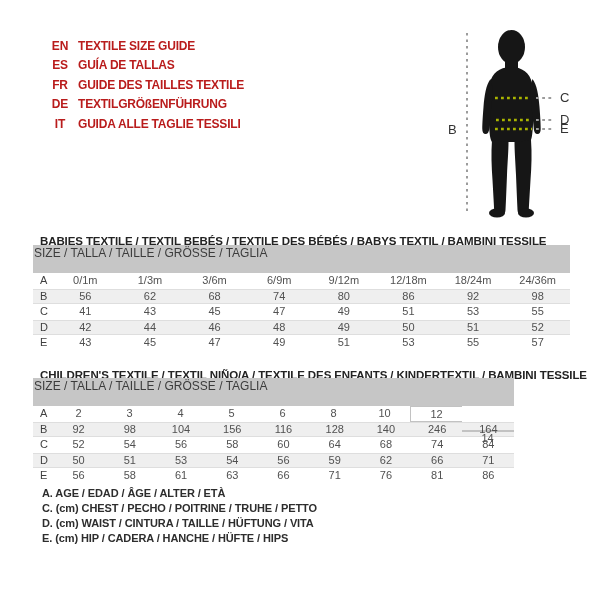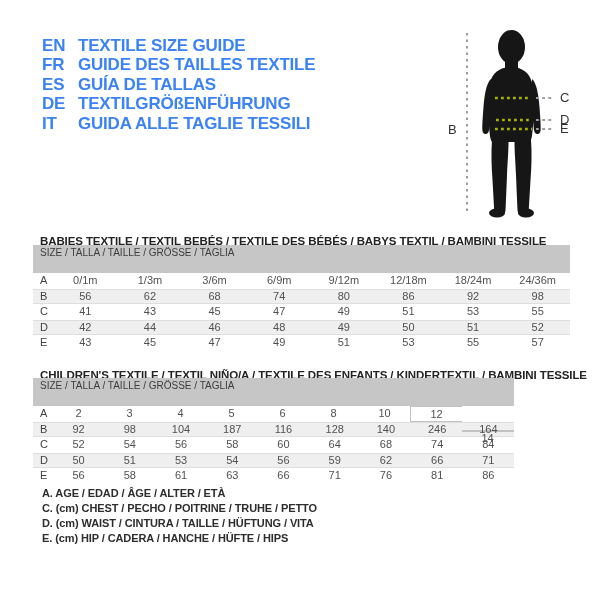--- a/index.html
+++ b/index.html
@@ -15,22 +15,22 @@
   *{box-sizing:border-box;}
   html,body{margin:0;padding:0;}
   body{
     width:600px;height:600px;background:#ffffff;
     font-family:"Liberation Sans", sans-serif;
     position:relative;overflow:hidden;
   }
   .page{position:absolute;inset:0;}
 
   
-  .lang-list{position:absolute;left:42px;top:36px;color:#3b82f6;
-    font-weight:bold;font-size:17px;letter-spacing:-0.2px;}
+  .lang-list{position:absolute;left:42px;top:36px;color:#b91c1c;
+    font-weight:bold;font-size:12px;letter-spacing:-0.2px;text-align:center;}
   .lang-row{display:flex;height:19.5px;align-items:center;}
   .lang-code{width:36px;}
 
   
   .figure-svg{position:absolute;left:440px;top:15px;}
   .figure-svg text{font-family:"Liberation Sans",sans-serif;font-size:13px;fill:#333;}
   .sil{fill:var(--sil);}
   .dash-measure{stroke:var(--measure);stroke-width:2.4;stroke-dasharray:2.8 3.2;}
   .dash-guide{stroke:var(--guide);stroke-width:2;stroke-dasharray:2.8 3.4;}
   .dash-height{stroke:var(--guide);stroke-width:2;stroke-dasharray:2.5 4;}
@@ -39,21 +39,21 @@
   .section-heading{position:absolute;left:40px;font-size:11.5px;font-weight:bold;
     color:var(--heading-text);letter-spacing:-0.1px;white-space:nowrap;margin-top:11px;}
   .heading-babies{top:224px;}
   .heading-children{top:358px;}
 
   
   .size-table{position:absolute;left:33px;font-size:11px;color:var(--table-text);}
   .table-babies{top:245px;width:537px;}
   .table-children{top:378px;width:481px;}
   .table-header{height:28px;line-height:16px;background:var(--header-bar);
-    color:#3c3c3c;padding-left:7px;font-size:10px;}
+    color:#3c3c3c;padding-left:1px;font-size:12px;}
   .t-row{display:flex;height:15.5px;line-height:15.5px;}
   .t-row.shaded{background:var(--row-shade);
     box-shadow:inset 0 1px 0 var(--row-shade-edge), inset 0 -1px 0 var(--row-shade-edge);}
   .t-label{width:20px;padding-left:7px;color:#3f3f3f;}
   .t-cell{flex:1;text-align:center;}
   .t-cell.hl{background:#fff;border-top:1px solid #c2c2c2;border-bottom:1px solid #c2c2c2;}
   .t-cell.hl-left{border-left:1px solid #c2c2c2;}
   .t-cell.hl-right{border-right:1px solid #c2c2c2;margin-top:24px;}
 
   
@@ -65,26 +65,26 @@
 <body>
 
 <div class="page">
 
   <div class="lang-list">
       <div class="lang-row">
         <div class="lang-code">EN</div>
         <div class="lang-label">TEXTILE SIZE GUIDE</div>
       </div>
       <div class="lang-row">
+        <div class="lang-code">ES</div>
+        <div class="lang-label">GUÍA DE TALLAS</div>
+      </div>
+      <div class="lang-row">
         <div class="lang-code">FR</div>
         <div class="lang-label">GUIDE DES TAILLES TEXTILE</div>
-      </div>
-      <div class="lang-row">
-        <div class="lang-code">ES</div>
-        <div class="lang-label">GUÍA DE TALLAS</div>
       </div>
       <div class="lang-row">
         <div class="lang-code">DE</div>
         <div class="lang-label">TEXTILGRÖßENFÜHRUNG</div>
       </div>
       <div class="lang-row">
         <div class="lang-code">IT</div>
         <div class="lang-label">GUIDA ALLE TAGLIE TESSILI</div>
       </div>
     </div>
@@ -202,21 +202,21 @@
         <div class="t-cell">8</div>
         <div class="t-cell">10</div>
         <div class="t-cell hl hl-left">12</div>
         <div class="t-cell hl hl-right">14</div>
       </div>
       <div class="t-row shaded">
         <div class="t-label">B</div>
         <div class="t-cell">92</div>
         <div class="t-cell">98</div>
         <div class="t-cell">104</div>
-        <div class="t-cell">187</div>
+        <div class="t-cell">156</div>
         <div class="t-cell">116</div>
         <div class="t-cell">128</div>
         <div class="t-cell">140</div>
         <div class="t-cell">246</div>
         <div class="t-cell">164</div>
       </div>
       <div class="t-row">
         <div class="t-label">C</div>
         <div class="t-cell">52</div>
         <div class="t-cell">54</div>

